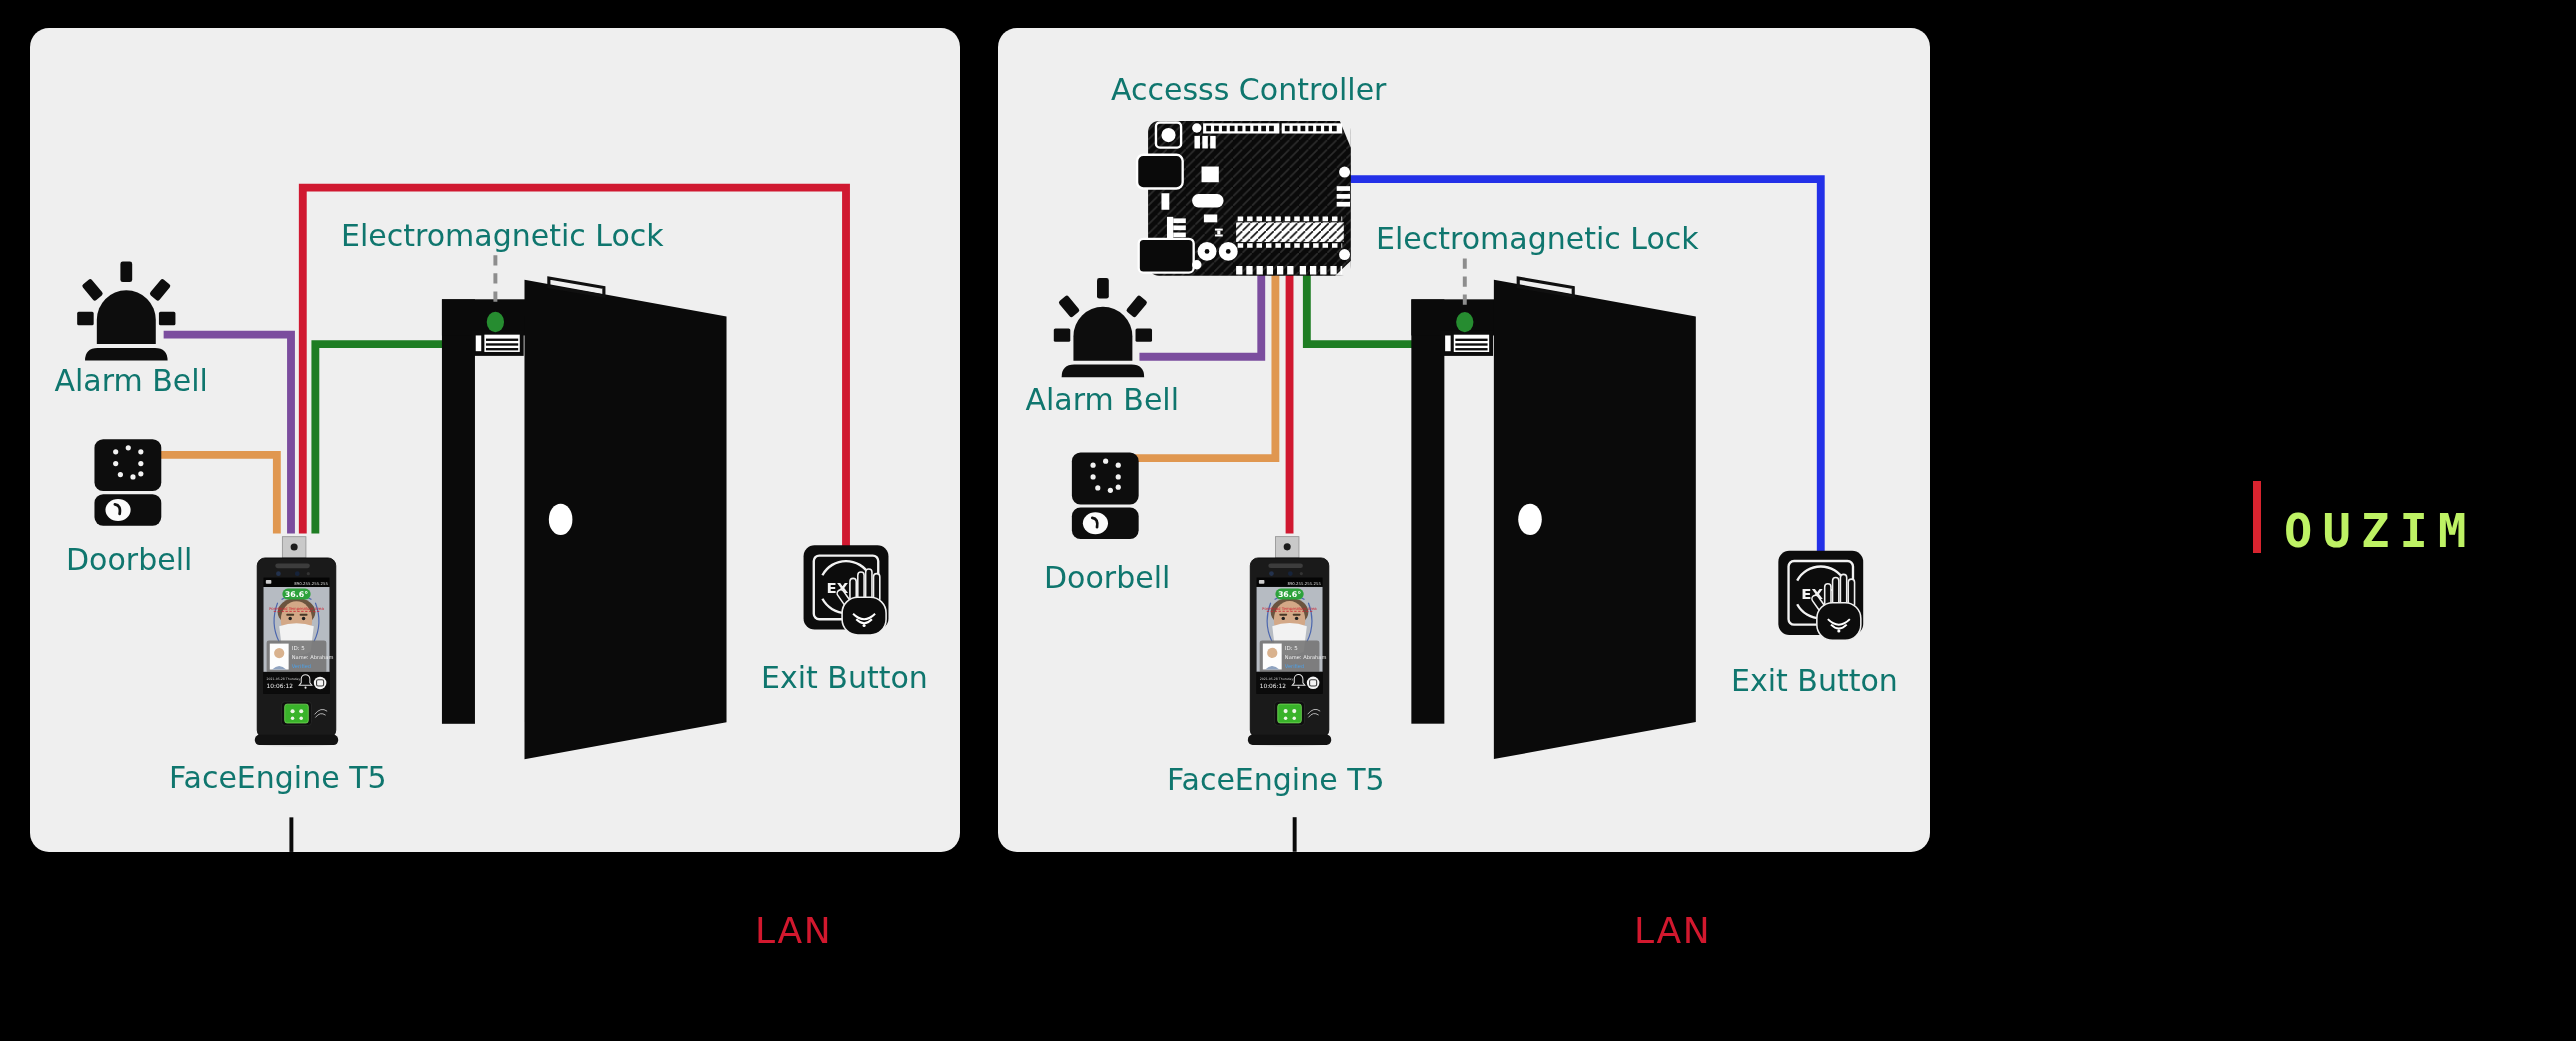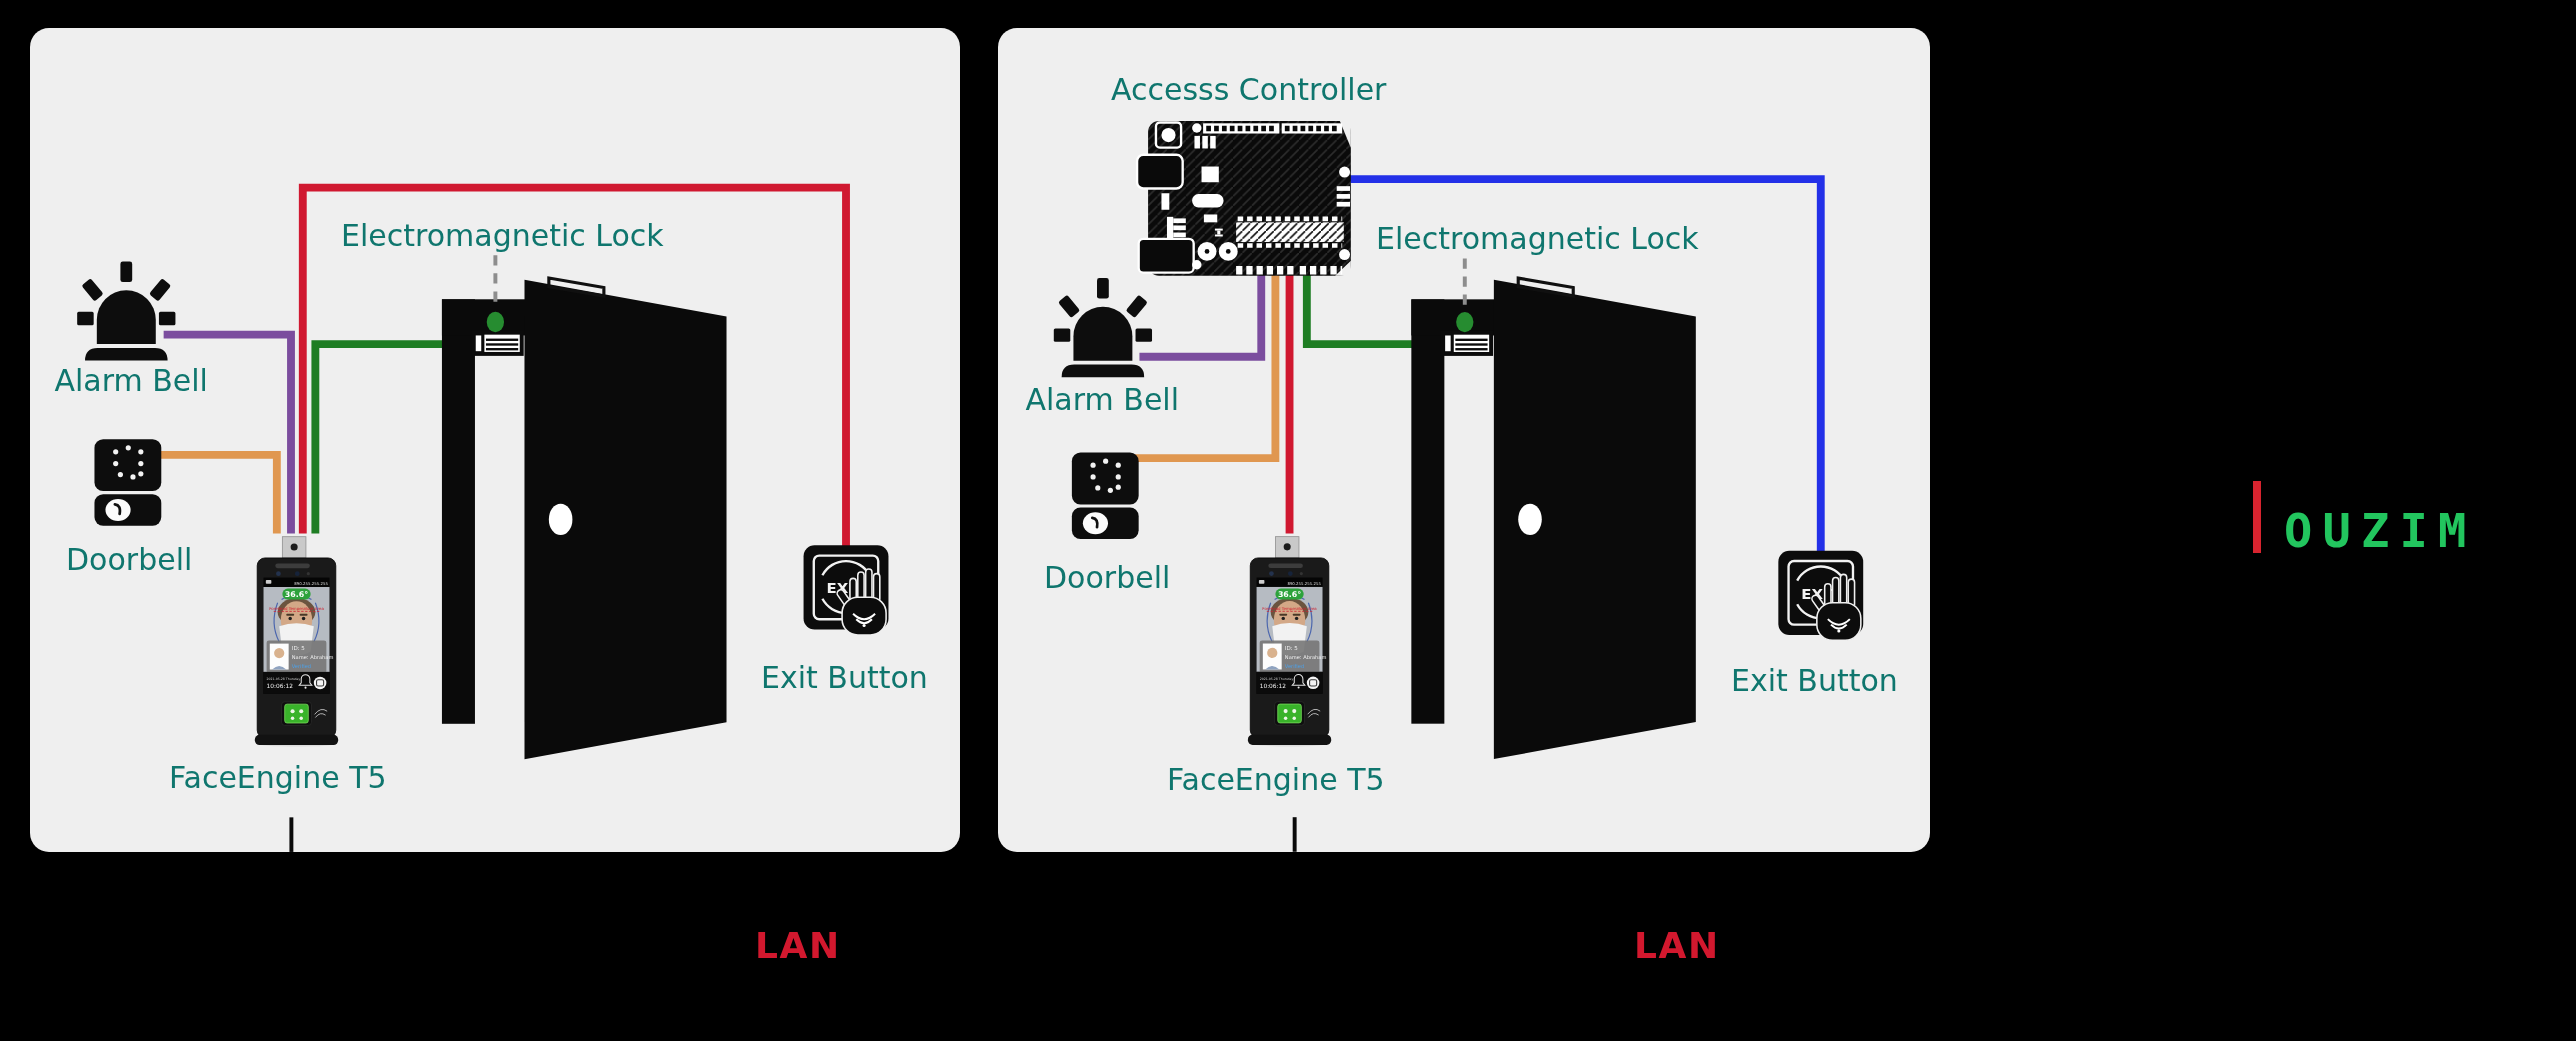--- a/index.html
+++ b/index.html
@@ -3,25 +3,25 @@
 <meta charset="utf-8">
 <style>
   html,body{margin:0;padding:0;background:#000;}
   body{width:2576px;height:1042px;position:relative;overflow:hidden;
        font-family:"DejaVu Sans", sans-serif;}
   .panel{position:absolute;top:27.5px;height:824px;background:#efefef;border-radius:19px;}
   #panel1{left:30px;width:930px;}
   #panel2{left:998px;width:932px;}
   .art{position:absolute;left:0;top:0;}
   .lbl{position:absolute;color:#0f766e;font-size:30px;line-height:1.1;white-space:nowrap;}
-  .lan{position:absolute;top:910px;font-size:36px;font-weight:bold;letter-spacing:1.6px;color:#d2182e;margin-top:15px;}
+  .lan{position:absolute;top:910px;font-size:36px;font-weight:normal;letter-spacing:1.6px;color:#d2182e;}
   #lan1{left:755px;}
   #lan2{left:1634px;}
   #brand-bar{position:absolute;left:2253px;top:481px;width:7.9px;height:72px;background:#d8242f;}
-  #brand-text{position:absolute;left:2284px;top:503px;color:#22c55e;font-family:"DejaVu Sans Mono",monospace;
+  #brand-text{position:absolute;left:2284px;top:503px;color:#bef264;font-family:"DejaVu Sans Mono",monospace;
               font-weight:bold;font-size:47px;letter-spacing:10.2px;}
   svg text{font-family:"DejaVu Sans", sans-serif;}
 </style>
 </head>
 <body>
 
 <div class="panel" id="panel1">
   <svg class="art" width="930" height="824" viewBox="0 0 1183 1048">
 
     <path d="M314,643 V543 H160" stroke="#e09750" stroke-width="10" fill="none"></path>

